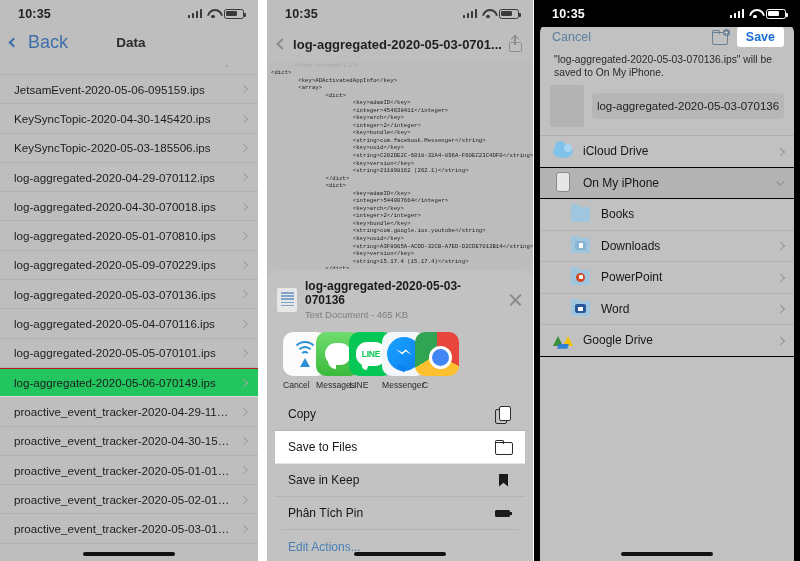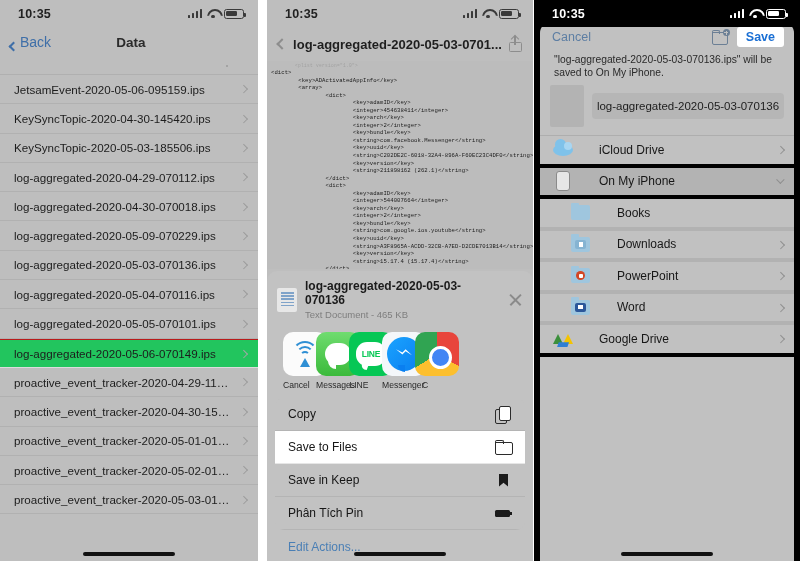--- a/index.html
+++ b/index.html
@@ -49,21 +49,21 @@
   .batt::after { content:""; position:absolute; right:-3.1px; top:3px; width:1.8px; height:4px;
                  background:#3a3a3a; border-radius:0 1px 1px 0; }
   .sb-black .batt { border-color:#fff; } .sb-black .batt-fill { background:#fff; }
   .sb-black .batt::after { background:#fff; }
 
   
   .navbar1 {
     height: 30px; display:flex; align-items:center; padding: 0 10px;
     background:#bebebe; position:relative;
   }
-  .back-btn { display:flex; align-items:flex-end; gap:2px; color:#3f6fa8; font-size:14px; }
+  .back-btn { display:flex; align-items:center; gap:10px; color:#3f6fa8; font-size:18px; }
   .chev-left {
     width:7px; height:7px; border-left:2px solid #3f6fa8; border-bottom:2px solid #3f6fa8;
     transform: rotate(45deg); margin-right:1px;
   }
   .nav-title1 {
     position:absolute; left:4px; right:0; text-align:center;
     font-size:13.5px; font-weight:700; color:#2b2b2b; pointer-events:none;
   }
   .list { background:#bebebe; }
   .partial-row { height:18px; border-bottom:1px solid #b0b0b0; position:relative; }
@@ -198,21 +198,21 @@
   .save-btn { background:#fff; border-radius:3px; padding:3px 9px; font-size:12.5px;
               font-weight:700; color:#1a6fd4; }
   .s3-desc { font-size:10.3px; color:#2a2a2a; line-height:13px; padding:2px 14px 6px 14px; }
   .s3-namewrap { display:flex; align-items:center; padding:0 10px 8px 10px; gap:8px; }
   .s3-thumb { width:34px; height:42px; background:#b3b3b3; border-radius:2px; flex:none; }
   .s3-name { flex:1; background:#b6b6b6; border-radius:4px; height:26px; display:flex;
              align-items:center; justify-content:center; font-size:11.5px; color:#1d1d1d; }
   .loc-list { border-top:1px solid #aeaeae; }
   .loc {
     height:31.5px; display:flex; align-items:center; padding:0 11px 0 13px;
-    border-bottom:4px solid #000000; font-size:12px; color:#171717; gap:25px;
+    border-bottom:1px solid #000000; font-size:12px; color:#171717; gap:9px;
   }
   .loc.active { background:#b3b3b3; }
   .loc.child { padding-left:31px; border-bottom-color:#b2b2b2; }
   .loc .nm { flex:1; }
   .loc-chev { width:5.5px; height:5.5px; border-top:1.6px solid #8f8f8f;
               border-right:1.6px solid #8f8f8f; transform:rotate(45deg); flex:none; }
   .loc-chev.down { transform:rotate(135deg); margin-top:-3px; }
   .licon { width:21px; height:21px; flex:none; position:relative; }
   .ic-cloud { background:#7fc2ea; border-radius:50%; width:20px; height:12px; margin-top:5px;
     position:relative; }
@@ -299,20 +299,24 @@
         </div>
         <div class="row">
           <span class="label">log-aggregated-2020-04-29-070112.ips</span>
           <span class="chev-r"></span>
         </div>
         <div class="row">
           <span class="label">log-aggregated-2020-04-30-070018.ips</span>
           <span class="chev-r"></span>
         </div>
         <div class="row">
+          <span class="label">log-aggregated-2020-05-01-070810.ips</span>
+          <span class="chev-r"></span>
+        </div>
+        <div class="row">
           <span class="label">log-aggregated-2020-05-09-070229.ips</span>
           <span class="chev-r"></span>
         </div>
         <div class="row">
           <span class="label">log-aggregated-2020-05-03-070136.ips</span>
           <span class="chev-r"></span>
         </div>
         <div class="row">
           <span class="label">log-aggregated-2020-05-04-070116.ips</span>
           <span class="chev-r"></span>

